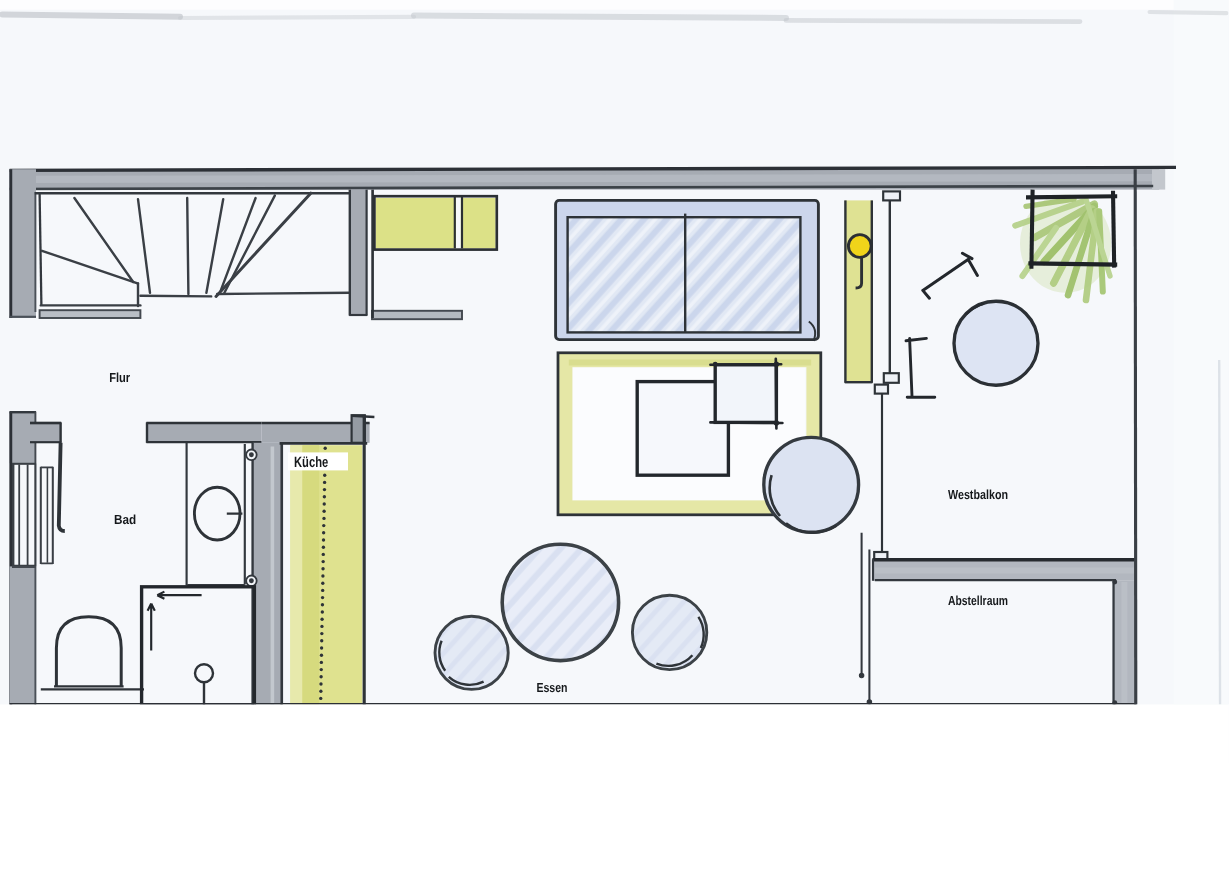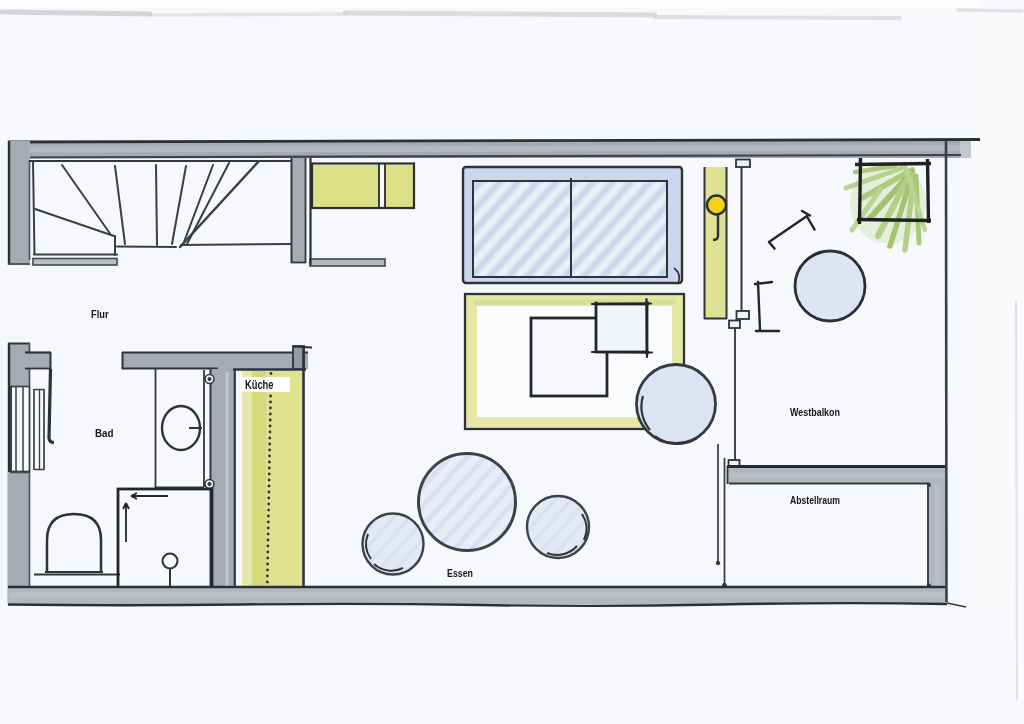--- a/index.html
+++ b/index.html
@@ -1,16 +1,16 @@
 <!DOCTYPE html>
 <html><head>
 <meta charset="utf-8">
 <style>
   html,body{margin:0;padding:0;background:#fff;}
-  #page{position:relative;width:1024px;height:724px;overflow:hidden;background:#f6f8fb;
+  #page{position:relative;width:1024px;height:587px;overflow:hidden;background:#f6f8fb;
         font-family:"Liberation Sans", sans-serif;}
   svg{position:absolute;left:0;top:0;}
   text{font-family:"Liberation Sans", sans-serif;font-weight:bold;fill:#15181b;}
 </style>
 </head>
 <body>
 <div id="page">
 <svg width="1024" height="724" viewBox="0 0 1024 724">
 <defs>
   <pattern id="hatchBed" width="14" height="14" patternUnits="userSpaceOnUse" patternTransform="rotate(42)">

